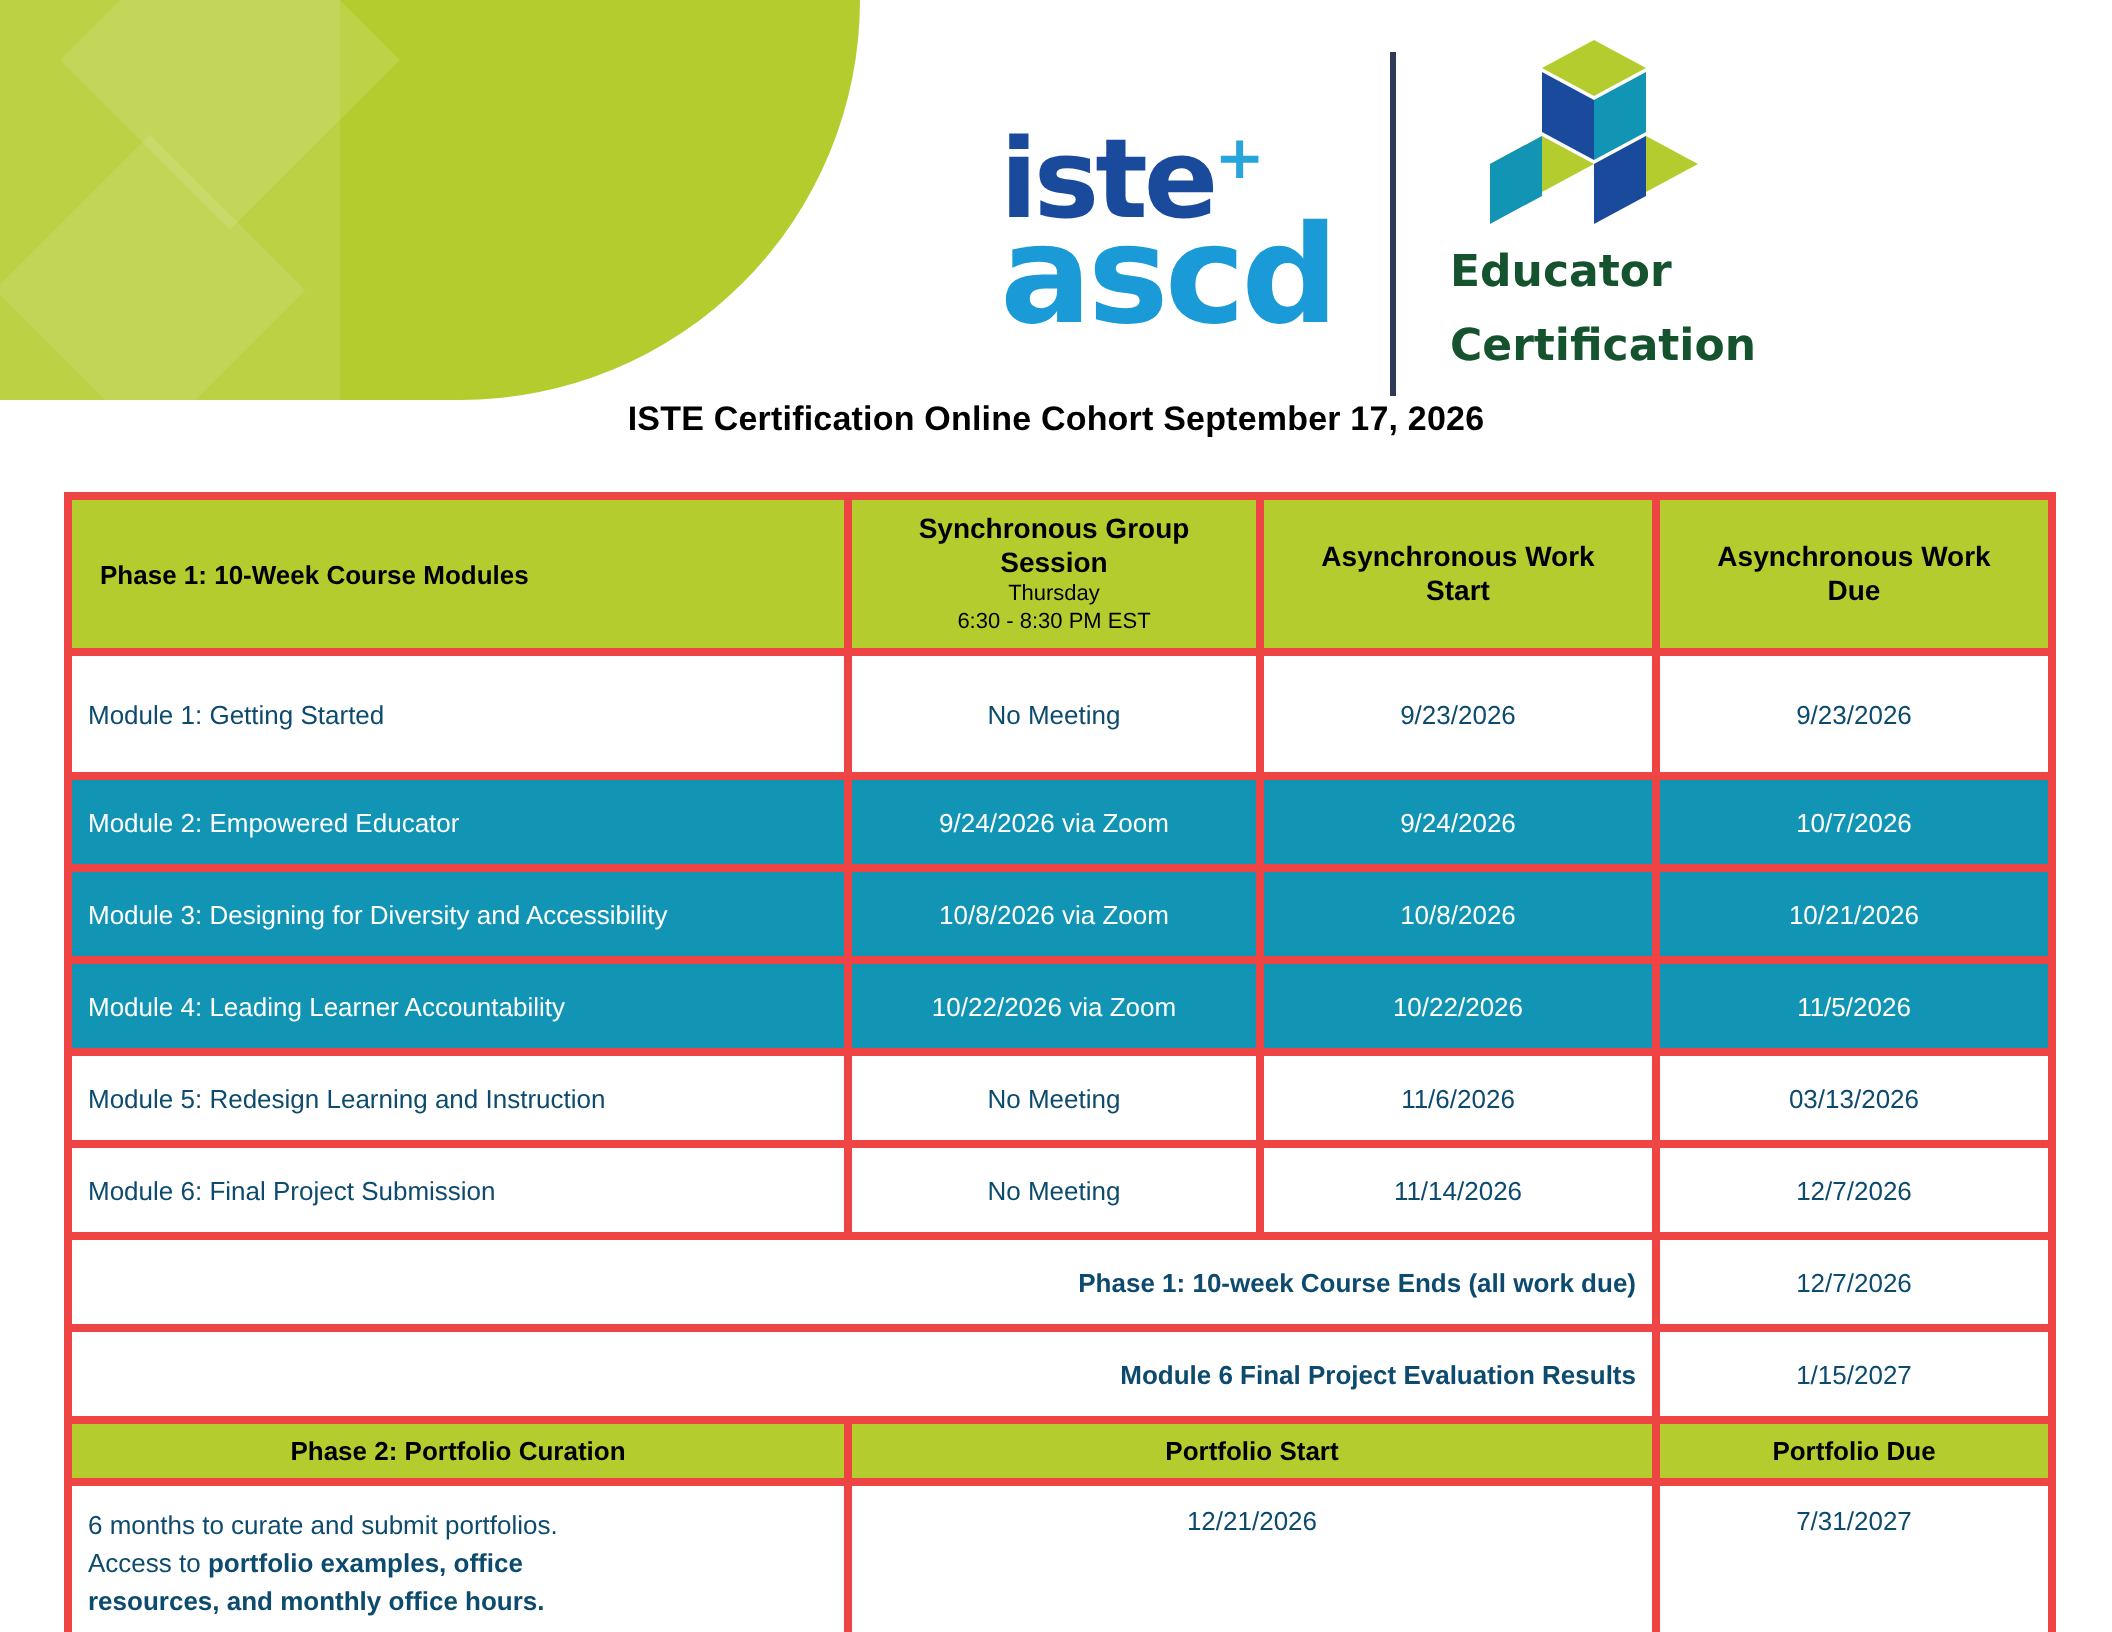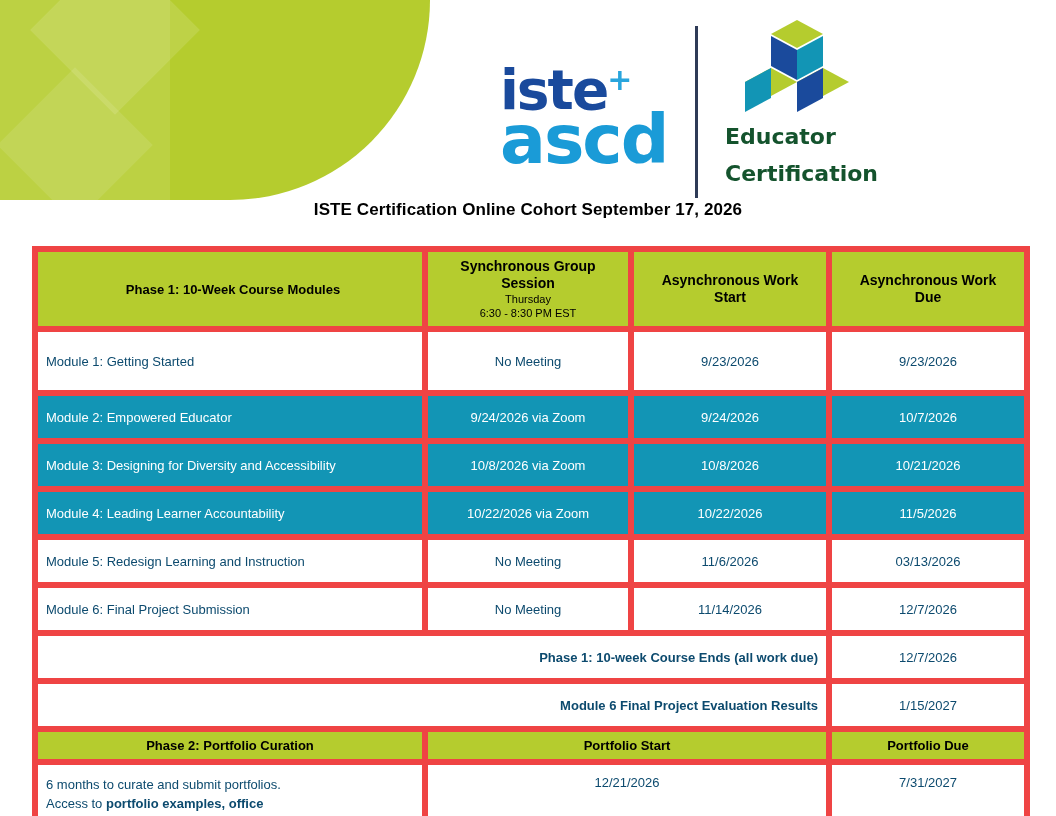--- a/index.html
+++ b/index.html
@@ -133,38 +133,38 @@
   
   .table-wrap {
     margin: 26px 32px 0 32px;
   }
   table.sched {
     border-collapse: collapse;
     width: 992px;
     table-layout: fixed;
   }
   table.sched td {
-    border: 6px solid #ef4444;
+    border: 4px solid #ef4444;
     padding: 6px 8px;
     font-size: 13px;
     vertical-align: middle;
   }
   col.c1 { width: 390px; }
   col.c2 { width: 206px; }
   col.c3 { width: 198px; }
   col.c4 { width: 198px; }
 
   .hdr {
     background: #b5cc2e;
     font-weight: bold;
     text-align: center;
     height: 62px;
   }
   .hdr.left {
-    text-align: center;
+    text-align: left;
     padding-left: 14px;
   }
   .hdr .sub {
     font-weight: normal;
     font-size: 11px;
     line-height: 14px;
     display: block;
   }
   .hdr .main-line {
     font-size: 14px;

